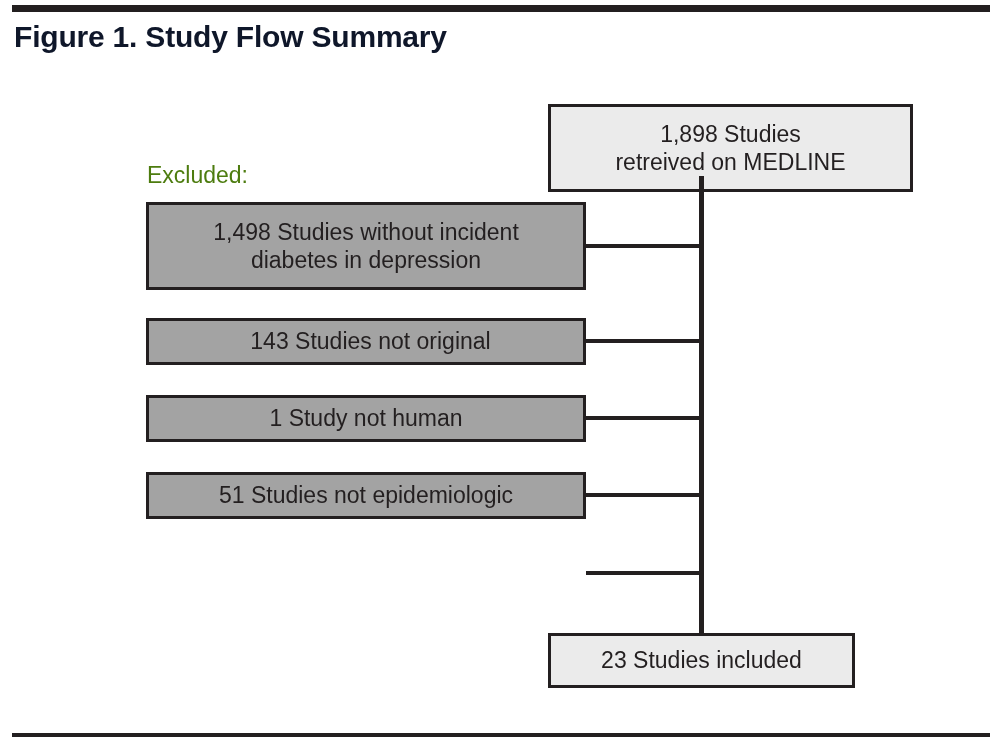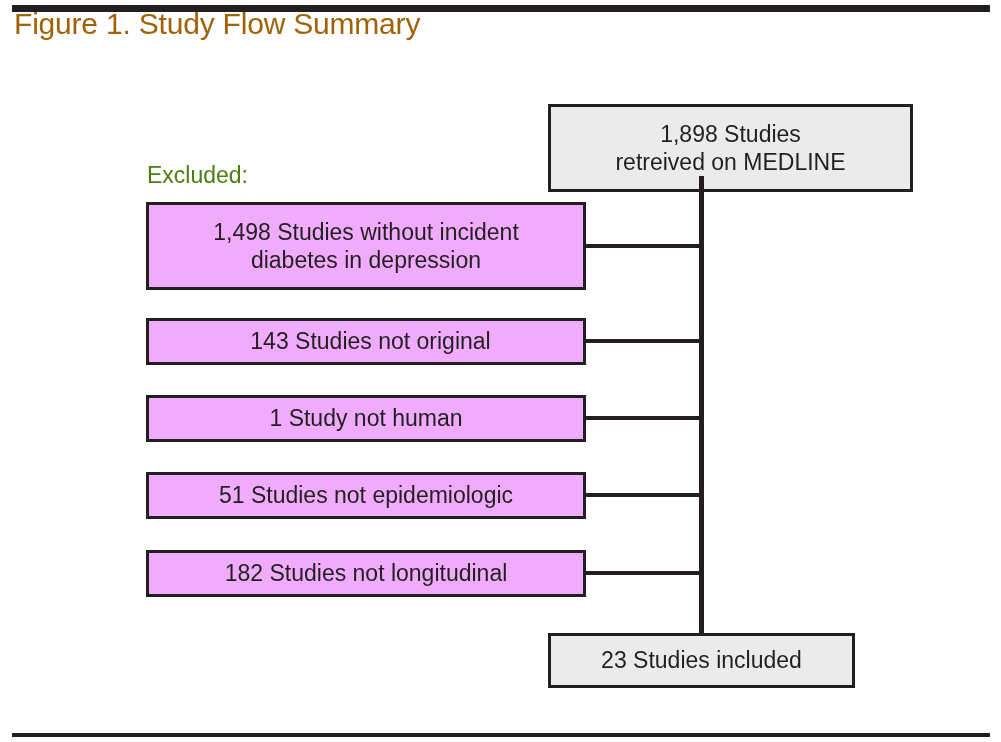--- a/index.html
+++ b/index.html
@@ -32,40 +32,40 @@
     left: 12px;
     top: 733px;
     width: 978px;
     height: 4px;
     background: #231f20;
   }
   
   .fig-title {
     position: absolute;
     left: 14px;
-    top: 7px;
+    top: 20px;
     font-size: 30px;
-    font-weight: normal;
+    font-weight: bold;
     letter-spacing: -0.2px;
-    color: #a16207;
+    color: #0f172a;
     white-space: nowrap;
   }
   
   .node {
     position: absolute;
     box-sizing: border-box;
     border: 3px solid #231f20;
     display: flex;
     align-items: center;
     justify-content: center;
     text-align: center;
     font-size: 23px;
     line-height: 1.22;
     color: #231f20;
-    background: #f0abfc;
+    background: #a3a3a3;
     padding: 2px 8px;
   }
   .node.shaded {
     background: #ebebeb;
   }
   .node .node-text {
     display: block;
     width: 100%;
   }
   
@@ -147,23 +147,20 @@
   </div>
 
   <div class="node" id="node-ex-2">
     <span class="node-text">1 Study not human</span>
   </div>
 
   <div class="node" id="node-ex-3">
     <span class="node-text">51 Studies not epidemiologic</span>
   </div>
 
-  <div class="node" id="node-ex-4">
-    <span class="node-text">182 Studies not longitudinal</span>
-  </div>
 
   <div class="spine"></div>
   <div class="branch" id="branch-0"></div>
   <div class="branch" id="branch-1"></div>
   <div class="branch" id="branch-2"></div>
   <div class="branch" id="branch-3"></div>
   <div class="branch" id="branch-4"></div>
 
   <div class="node shaded" id="node-included">
     <span class="node-text">23 Studies included</span>

